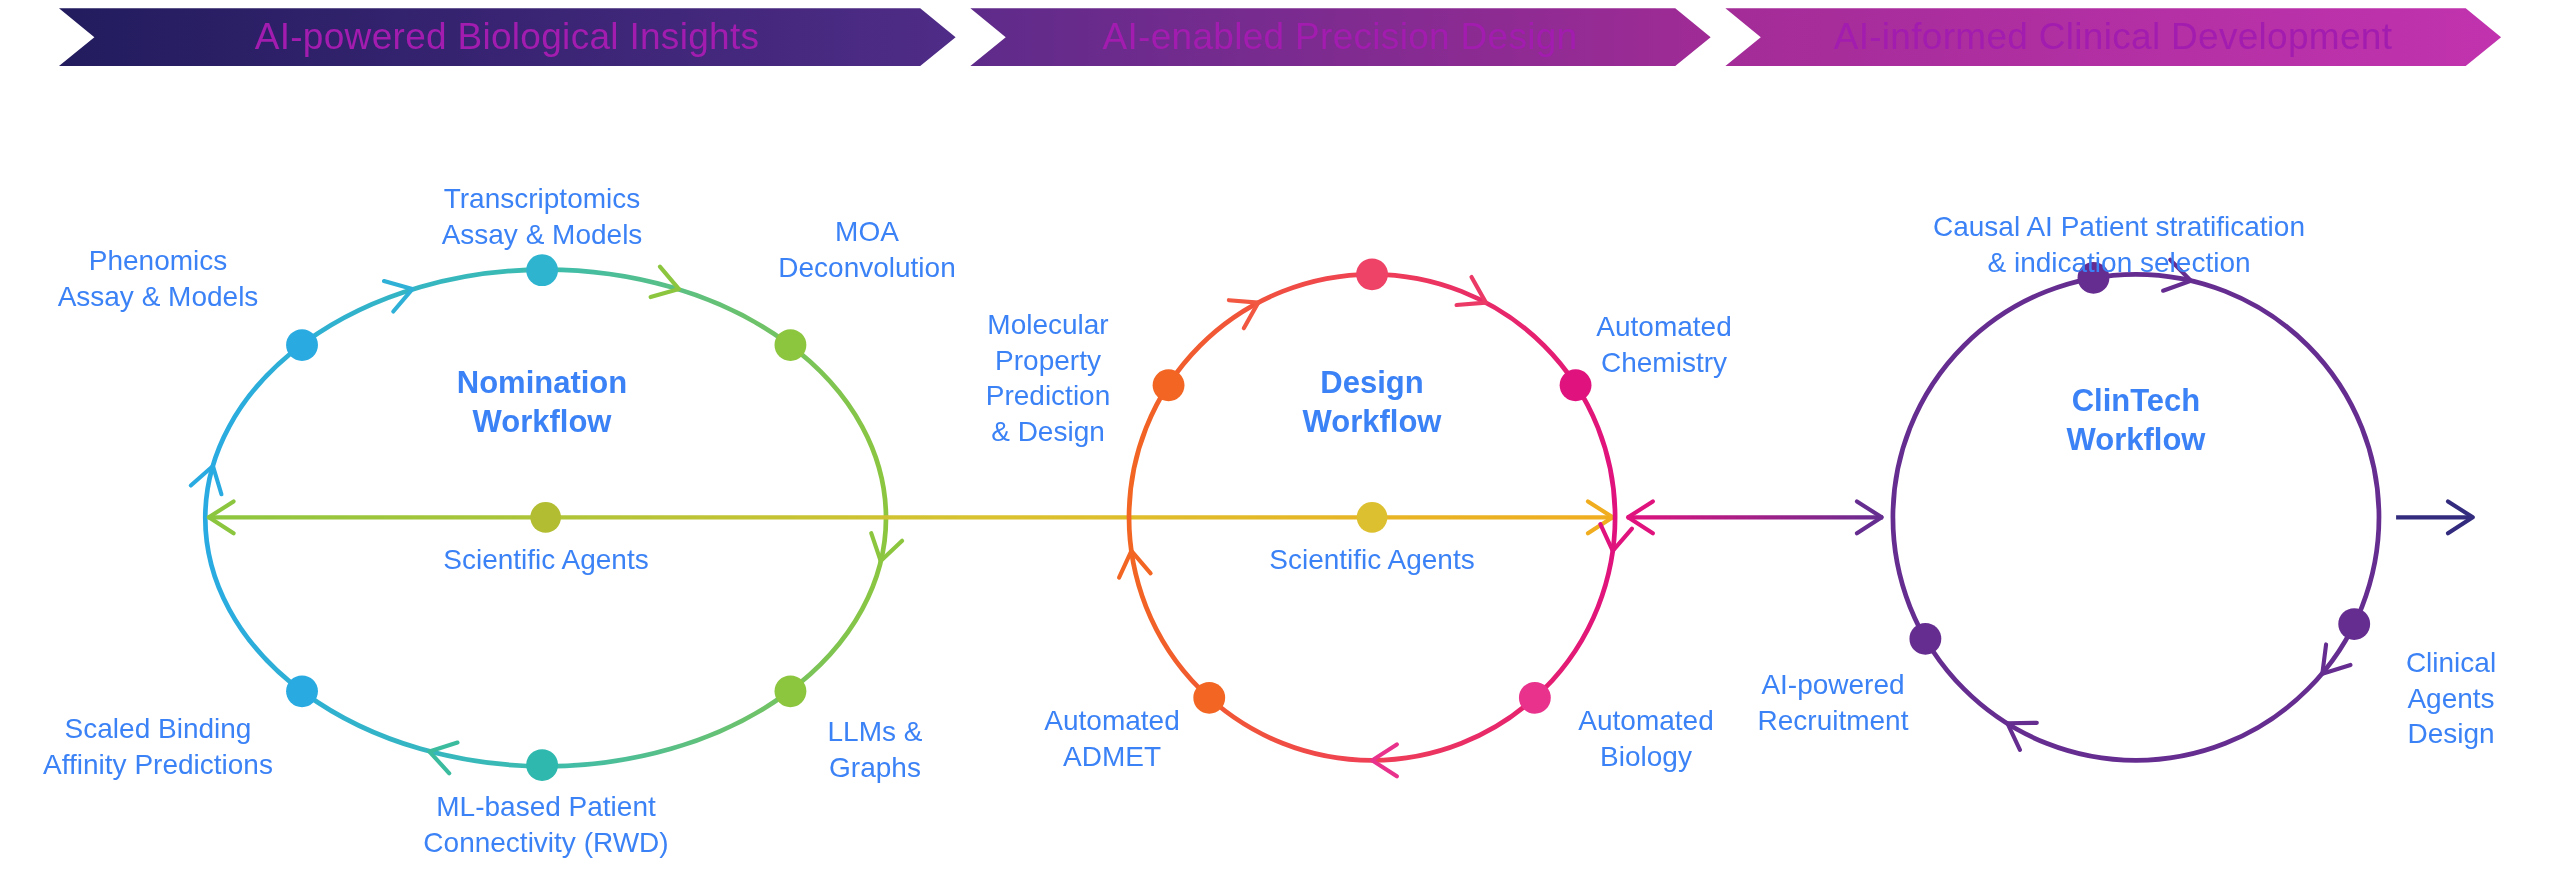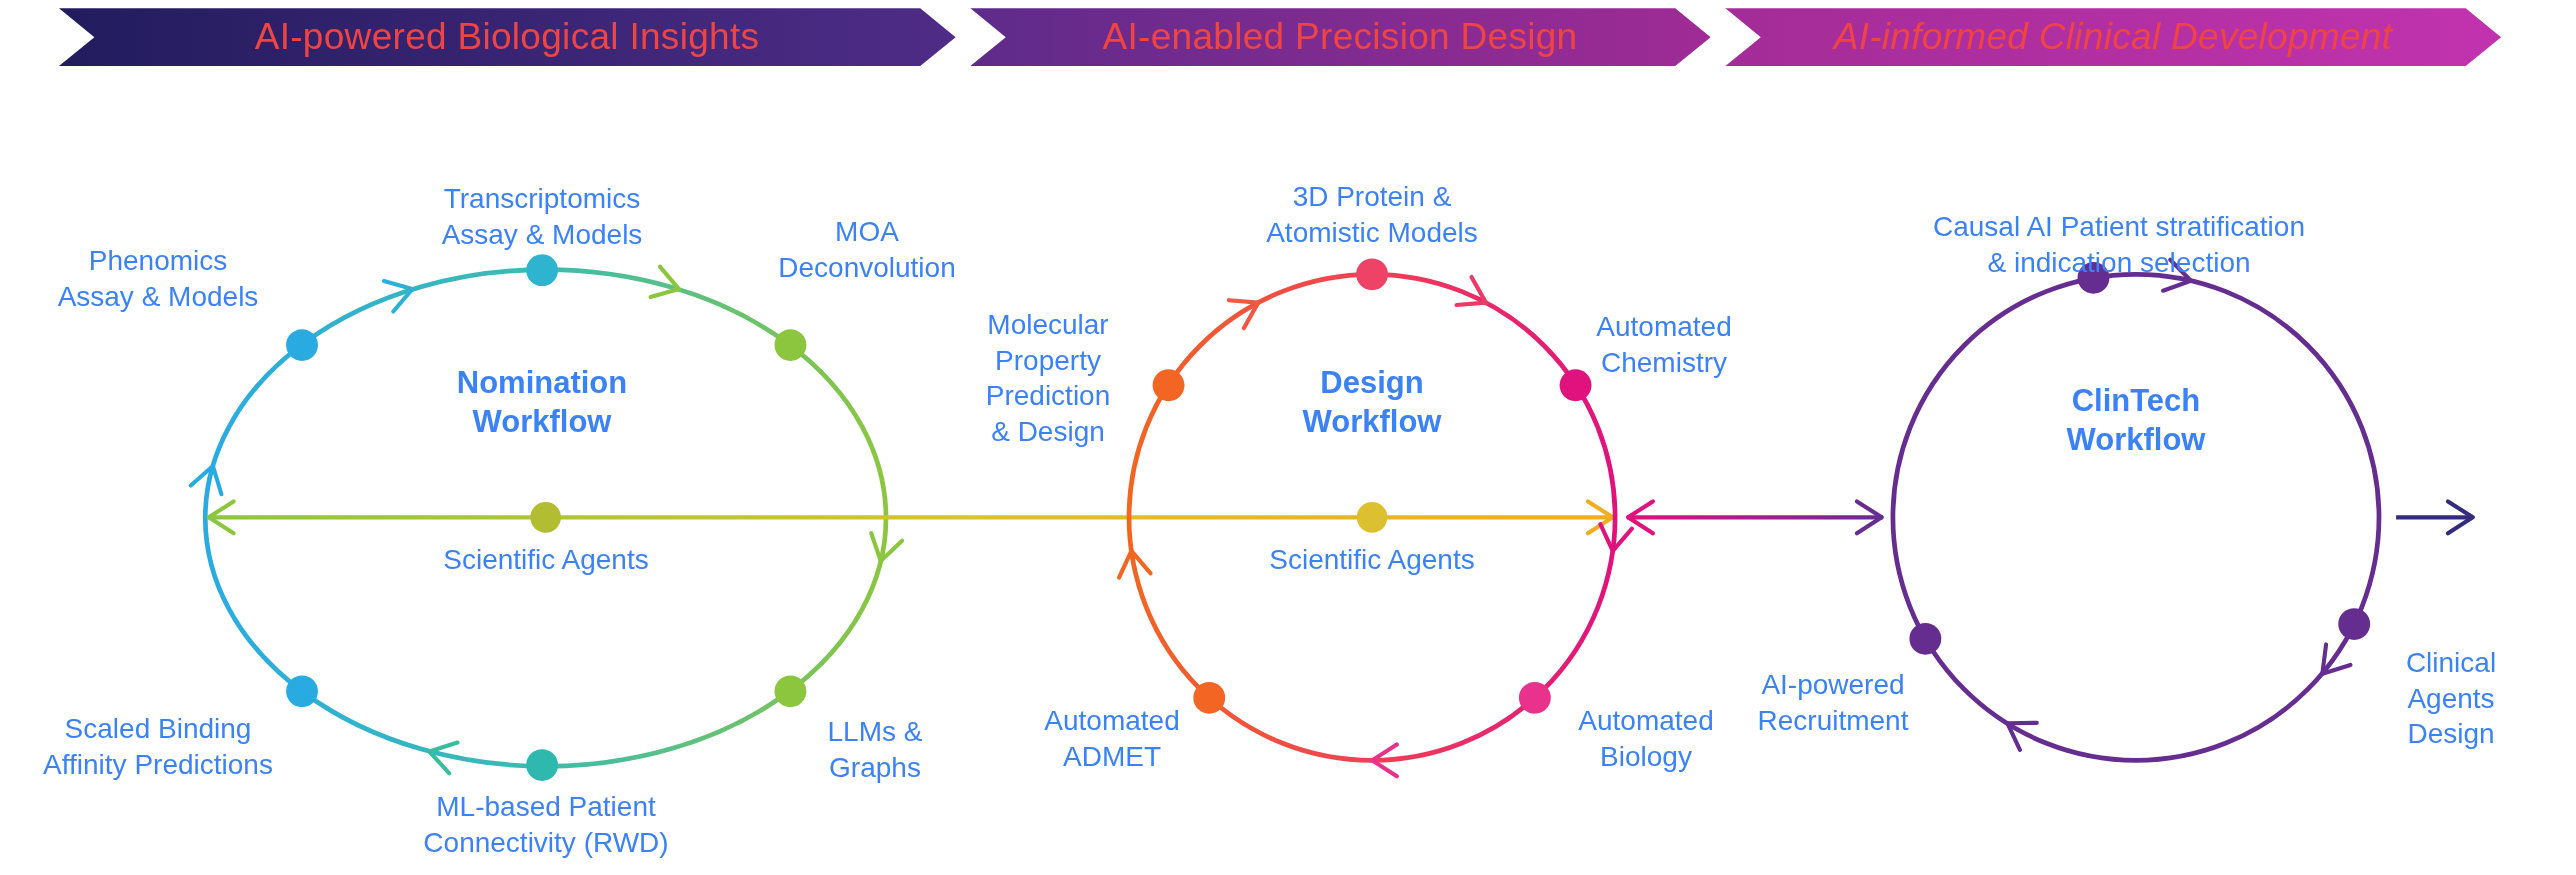--- a/index.html
+++ b/index.html
@@ -9,21 +9,21 @@
     height: 876px;
     background: #ffffff;
     font-family: "Liberation Sans", sans-serif;
     overflow: hidden;
   }
   svg.layer { position: absolute; left: 0; top: 0; }
   path.ah { fill: none; stroke-width: 7; stroke-linecap: round; stroke-linejoin: round; }
   .banner-label {
     position: absolute;
     transform: translate(-50%, -50%);
-    color: #ef4444;
+    color: #a21caf;
     font-size: 37px;
     letter-spacing: 0.3px;
     white-space: nowrap;
   }
   .lbl {
     position: absolute;
     transform: translate(-50%, -50%);
     color: #3b82f6;
     font-size: 28px;
     line-height: 1.27;
@@ -132,21 +132,21 @@
     </g>
 
     <g>
       <line x1="4062" y1="877" x2="4190" y2="877" stroke-width="7" stroke="#332c7e"></line>
       <path class="ah" d="M -42 -27 L 0 0 L -42 27" transform="translate(4192,877)" stroke="#332c7e"></path>
     </g>
   </svg>
 
   <div class="banner-label" style="left:507px; top:37px;">AI-powered Biological Insights</div>
   <div class="banner-label" style="left:1340px; top:37px;">AI-enabled Precision Design</div>
-  <div class="banner-label" style="left:2113px; top:37px;font-style:italic;">AI-informed Clinical Development</div>
+  <div class="banner-label" style="left:2113px; top:37px;">AI-informed Clinical Development</div>
 
   <div class="lbl" style="left:158px; top:279px;">Phenomics
 Assay &amp; Models</div>
   <div class="lbl" style="left:542px; top:217px;">Transcriptomics
 Assay &amp; Models</div>
   <div class="lbl" style="left:867px; top:250px;">MOA
 Deconvolution</div>
   <div class="lbl title" style="left:542px; top:402px;">Nomination
 Workflow</div>
   <div class="lbl" style="left:546px; top:560px;">Scientific Agents</div>
@@ -154,22 +154,20 @@
 Connectivity (RWD)</div>
   <div class="lbl" style="left:158px; top:747px;">Scaled Binding
 Affinity Predictions</div>
   <div class="lbl" style="left:875px; top:750px;">LLMs &amp;
 Graphs</div>
 
   <div class="lbl" style="left:1048px; top:378px;">Molecular
 Property
 Prediction
 &amp; Design</div>
-  <div class="lbl" style="left:1372px; top:215px;">3D Protein &amp;
-Atomistic Models</div>
   <div class="lbl" style="left:1664px; top:345px;">Automated
 Chemistry</div>
   <div class="lbl title" style="left:1372px; top:402px;">Design
 Workflow</div>
   <div class="lbl" style="left:1372px; top:560px;">Scientific Agents</div>
   <div class="lbl" style="left:1112px; top:739px;">Automated
 ADMET</div>
   <div class="lbl" style="left:1646px; top:739px;">Automated
 Biology</div>
 

